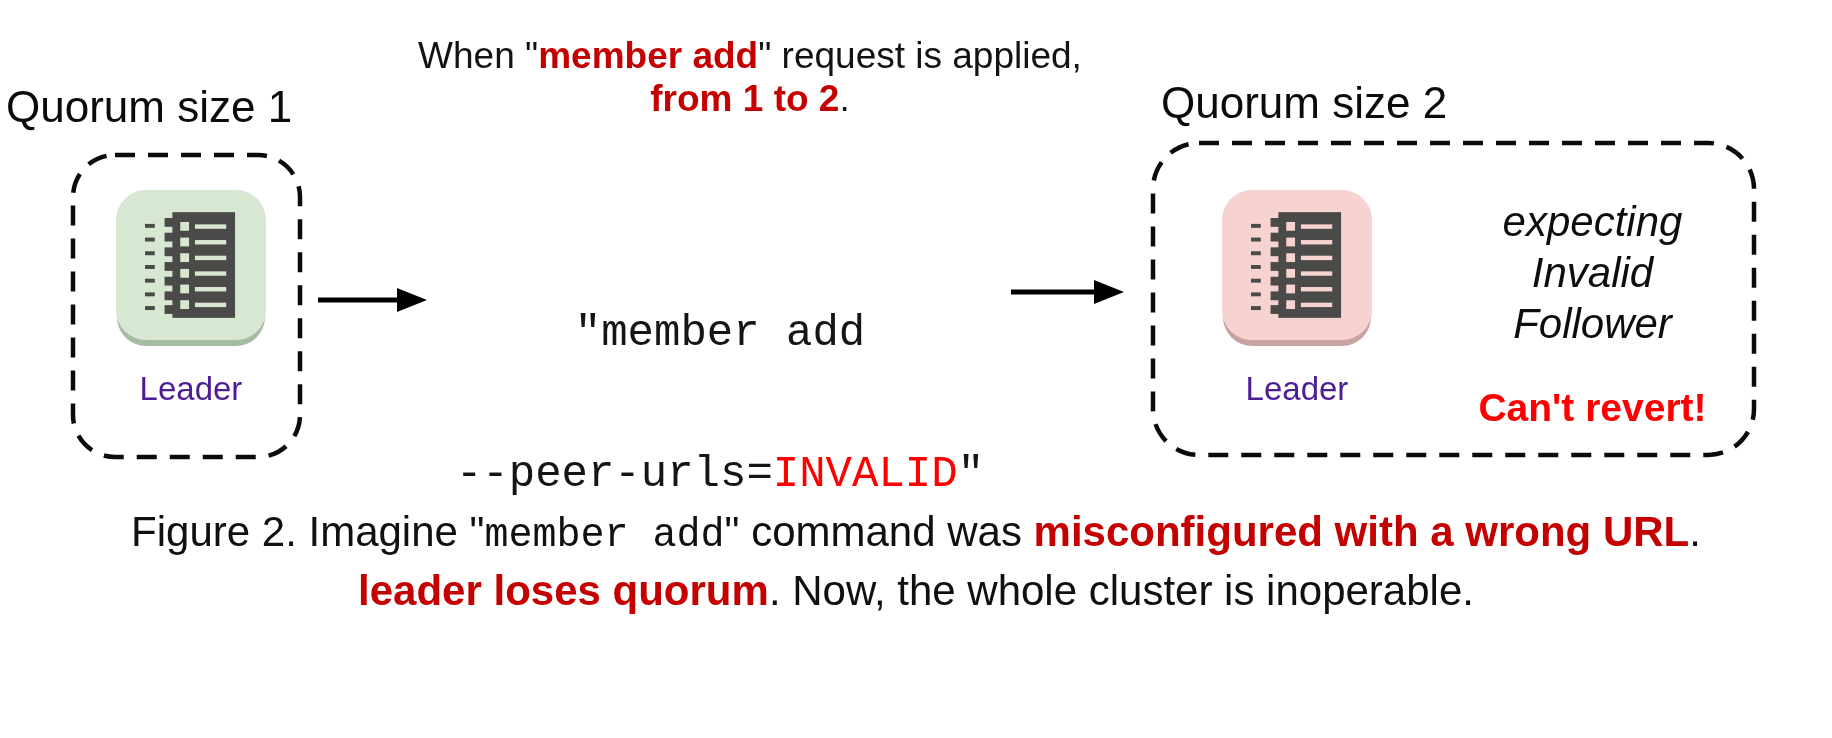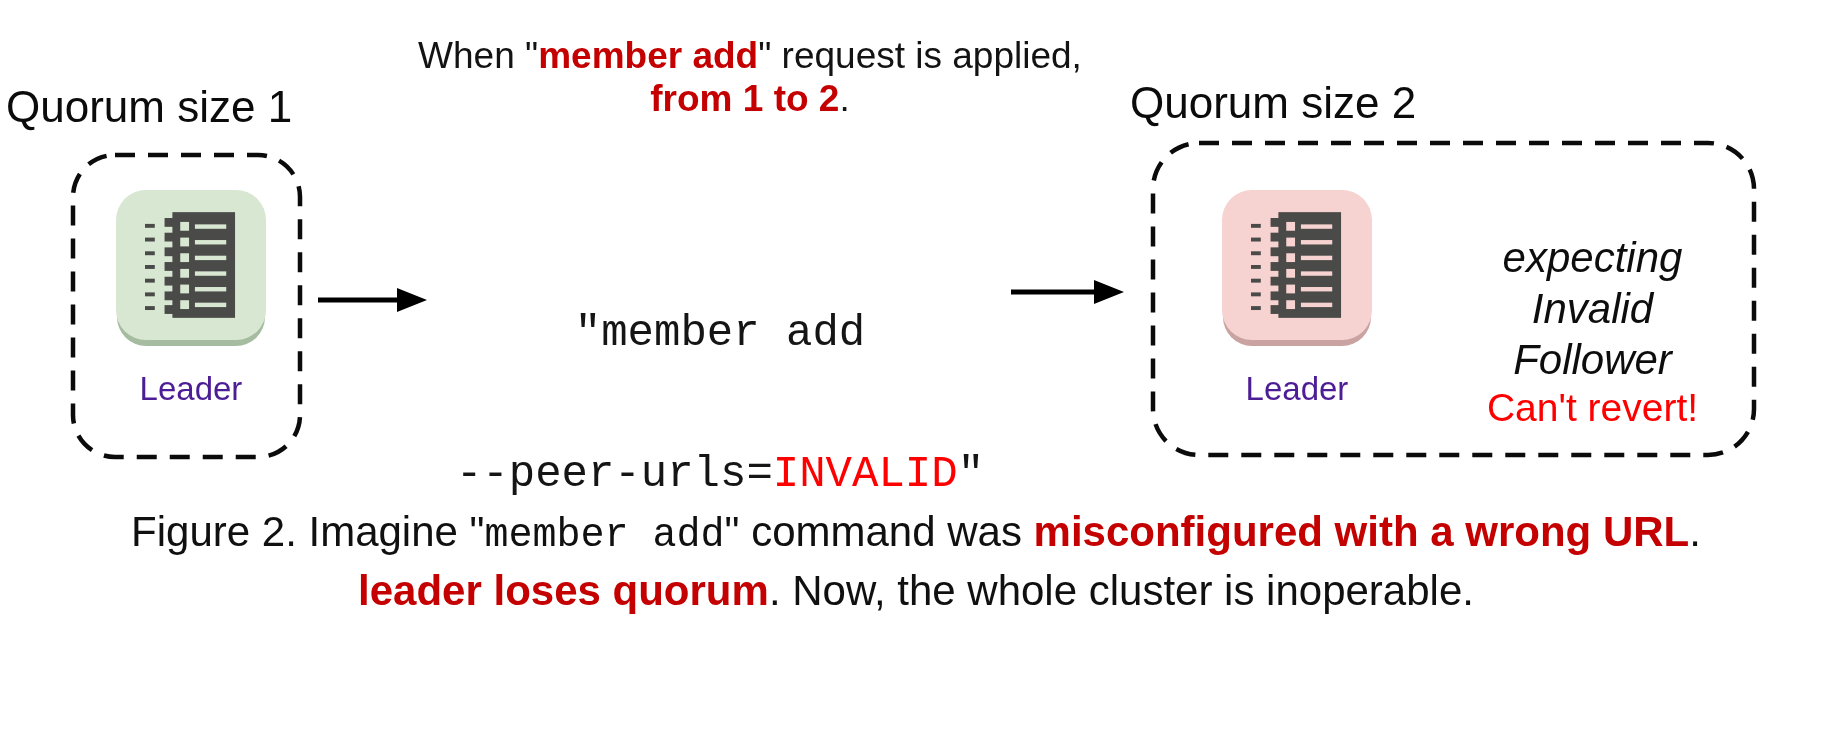--- a/index.html
+++ b/index.html
@@ -31,21 +31,21 @@
   .heading{font-size:37px;line-height:43px;text-align:center;color:#131313;}
   .red-b{color:#c40000;font-weight:bold;}
   .bright-red{color:#ff0000;}
 
   
   .mono{font-family:"Liberation Mono","DejaVu Sans Mono",monospace;}
   .command{font-size:44px;line-height:47px;text-align:center;white-space:pre;color:#151515;}
 
   
   .expecting{font-style:italic;font-size:42px;line-height:51px;text-align:center;color:#0d0d0d;}
-  .warning{font-size:39px;font-weight:normal;color:#ff0000;text-align:center;white-space:nowrap;}
+  .warning{font-size:39px;font-weight:bold;color:#ff0000;text-align:center;white-space:nowrap;}
 
   
   .caption{font-size:42px;line-height:55px;text-align:center;color:#101010;}
   .caption .mono{font-size:40px;}
   .italic{}
   .arrow-line{stroke:#000;stroke-width:5;}
   .arrow-head{fill:#000;}
 </style>
 </head>
 <body>
@@ -109,21 +109,21 @@
   <div class="abs command mono" style="left:420px;top:216px;width:600px;">
     <div>"member add</div>
     <div><span>--peer-urls=</span><span class="bright-red">INVALID</span><span>"</span></div>
   </div>
 
   <svg class="abs" style="left:1008px;top:270px;" width="118" height="44">
     <line class="arrow-line" x1="3" y1="22" x2="88" y2="22"></line>
     <polygon class="arrow-head" points="86,10 116,22 86,34"></polygon>
   </svg>
 
-  <div class="abs cluster-title" style="left:1130px;top:78px;width:400px;">Quorum size 2</div>
+  <div class="abs cluster-title" style="left:1161px;top:78px;width:400px;">Quorum size 2</div>
 
   <svg class="abs" style="left:1148px;top:138px;" width="611" height="322">
     <rect class="dash-rect" x="5" y="5" width="601" height="312" rx="46" stroke-dasharray="20 13"></rect>
   </svg>
 
   <div class="node-card pink" style="left:1222px;top:190px;">
     <svg viewBox="0 0 94 112">
       <g class="ink">
         <rect x="0" y="14" width="10" height="4"></rect>
         <rect x="0" y="28" width="10" height="4"></rect>
@@ -153,21 +153,21 @@
         <rect x="36" y="76" width="9" height="9"></rect>
           <rect x="51" y="78.5" width="32" height="4.5"></rect>
         <rect x="36" y="92" width="9" height="9"></rect>
           <rect x="51" y="94.5" width="32" height="4.5"></rect>
       </g>
     </svg>
   </div>
 
   <div class="abs node-label" style="left:1187px;top:370px;width:220px;">Leader</div>
 
-  <div class="abs expecting" style="left:1420px;top:196px;width:345px;margin-top:36px;">
+  <div class="abs expecting" style="left:1420px;top:196px;width:345px;">
     <div>expecting</div>
     <div>Invalid</div>
     <div>Follower</div>
   </div>
 
   <div class="abs warning" style="left:1420px;top:386px;width:345px;">Can't revert!</div>
 
   <div class="abs caption" style="left:76px;top:504px;width:1680px;">
     <div><span class="italic">Figure 2.</span><span> Imagine "</span><span class="mono">member add</span><span>" command was </span><span class="red-b">misconfigured with a wrong URL</span><span>.</span></div>
     <div><span class="red-b">leader loses quorum</span><span>. Now, the whole cluster is inoperable.</span></div>

